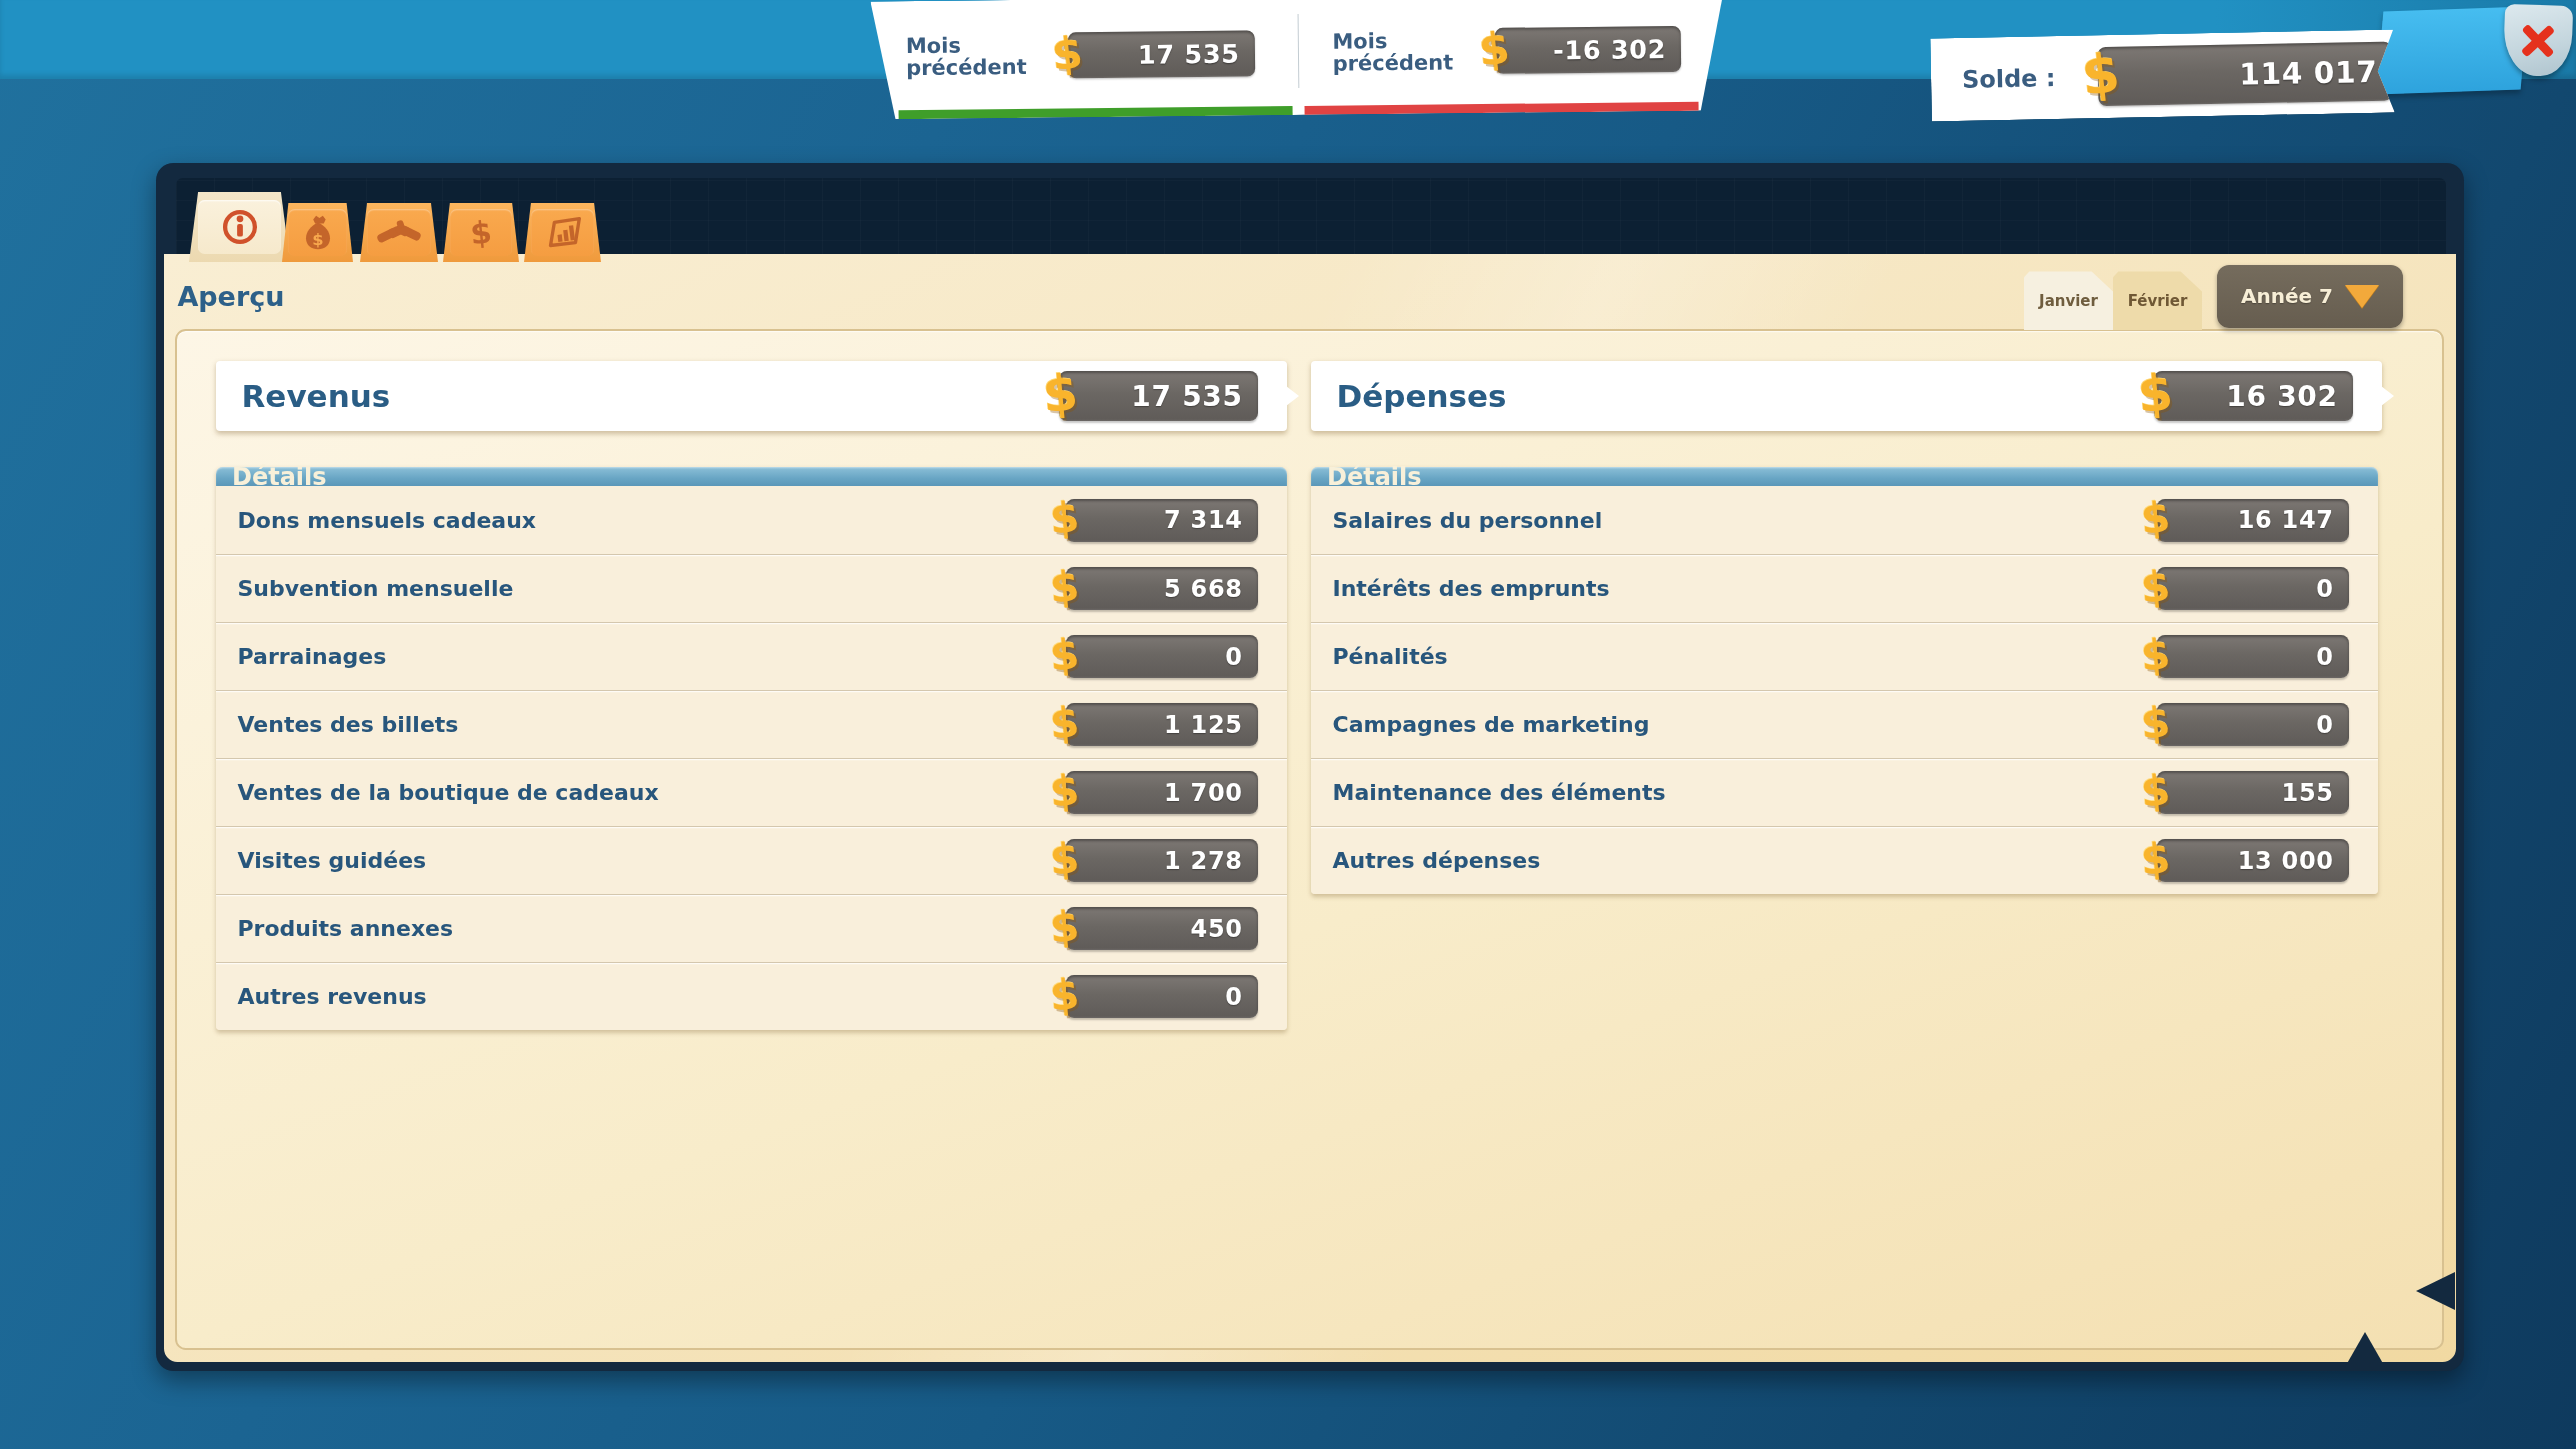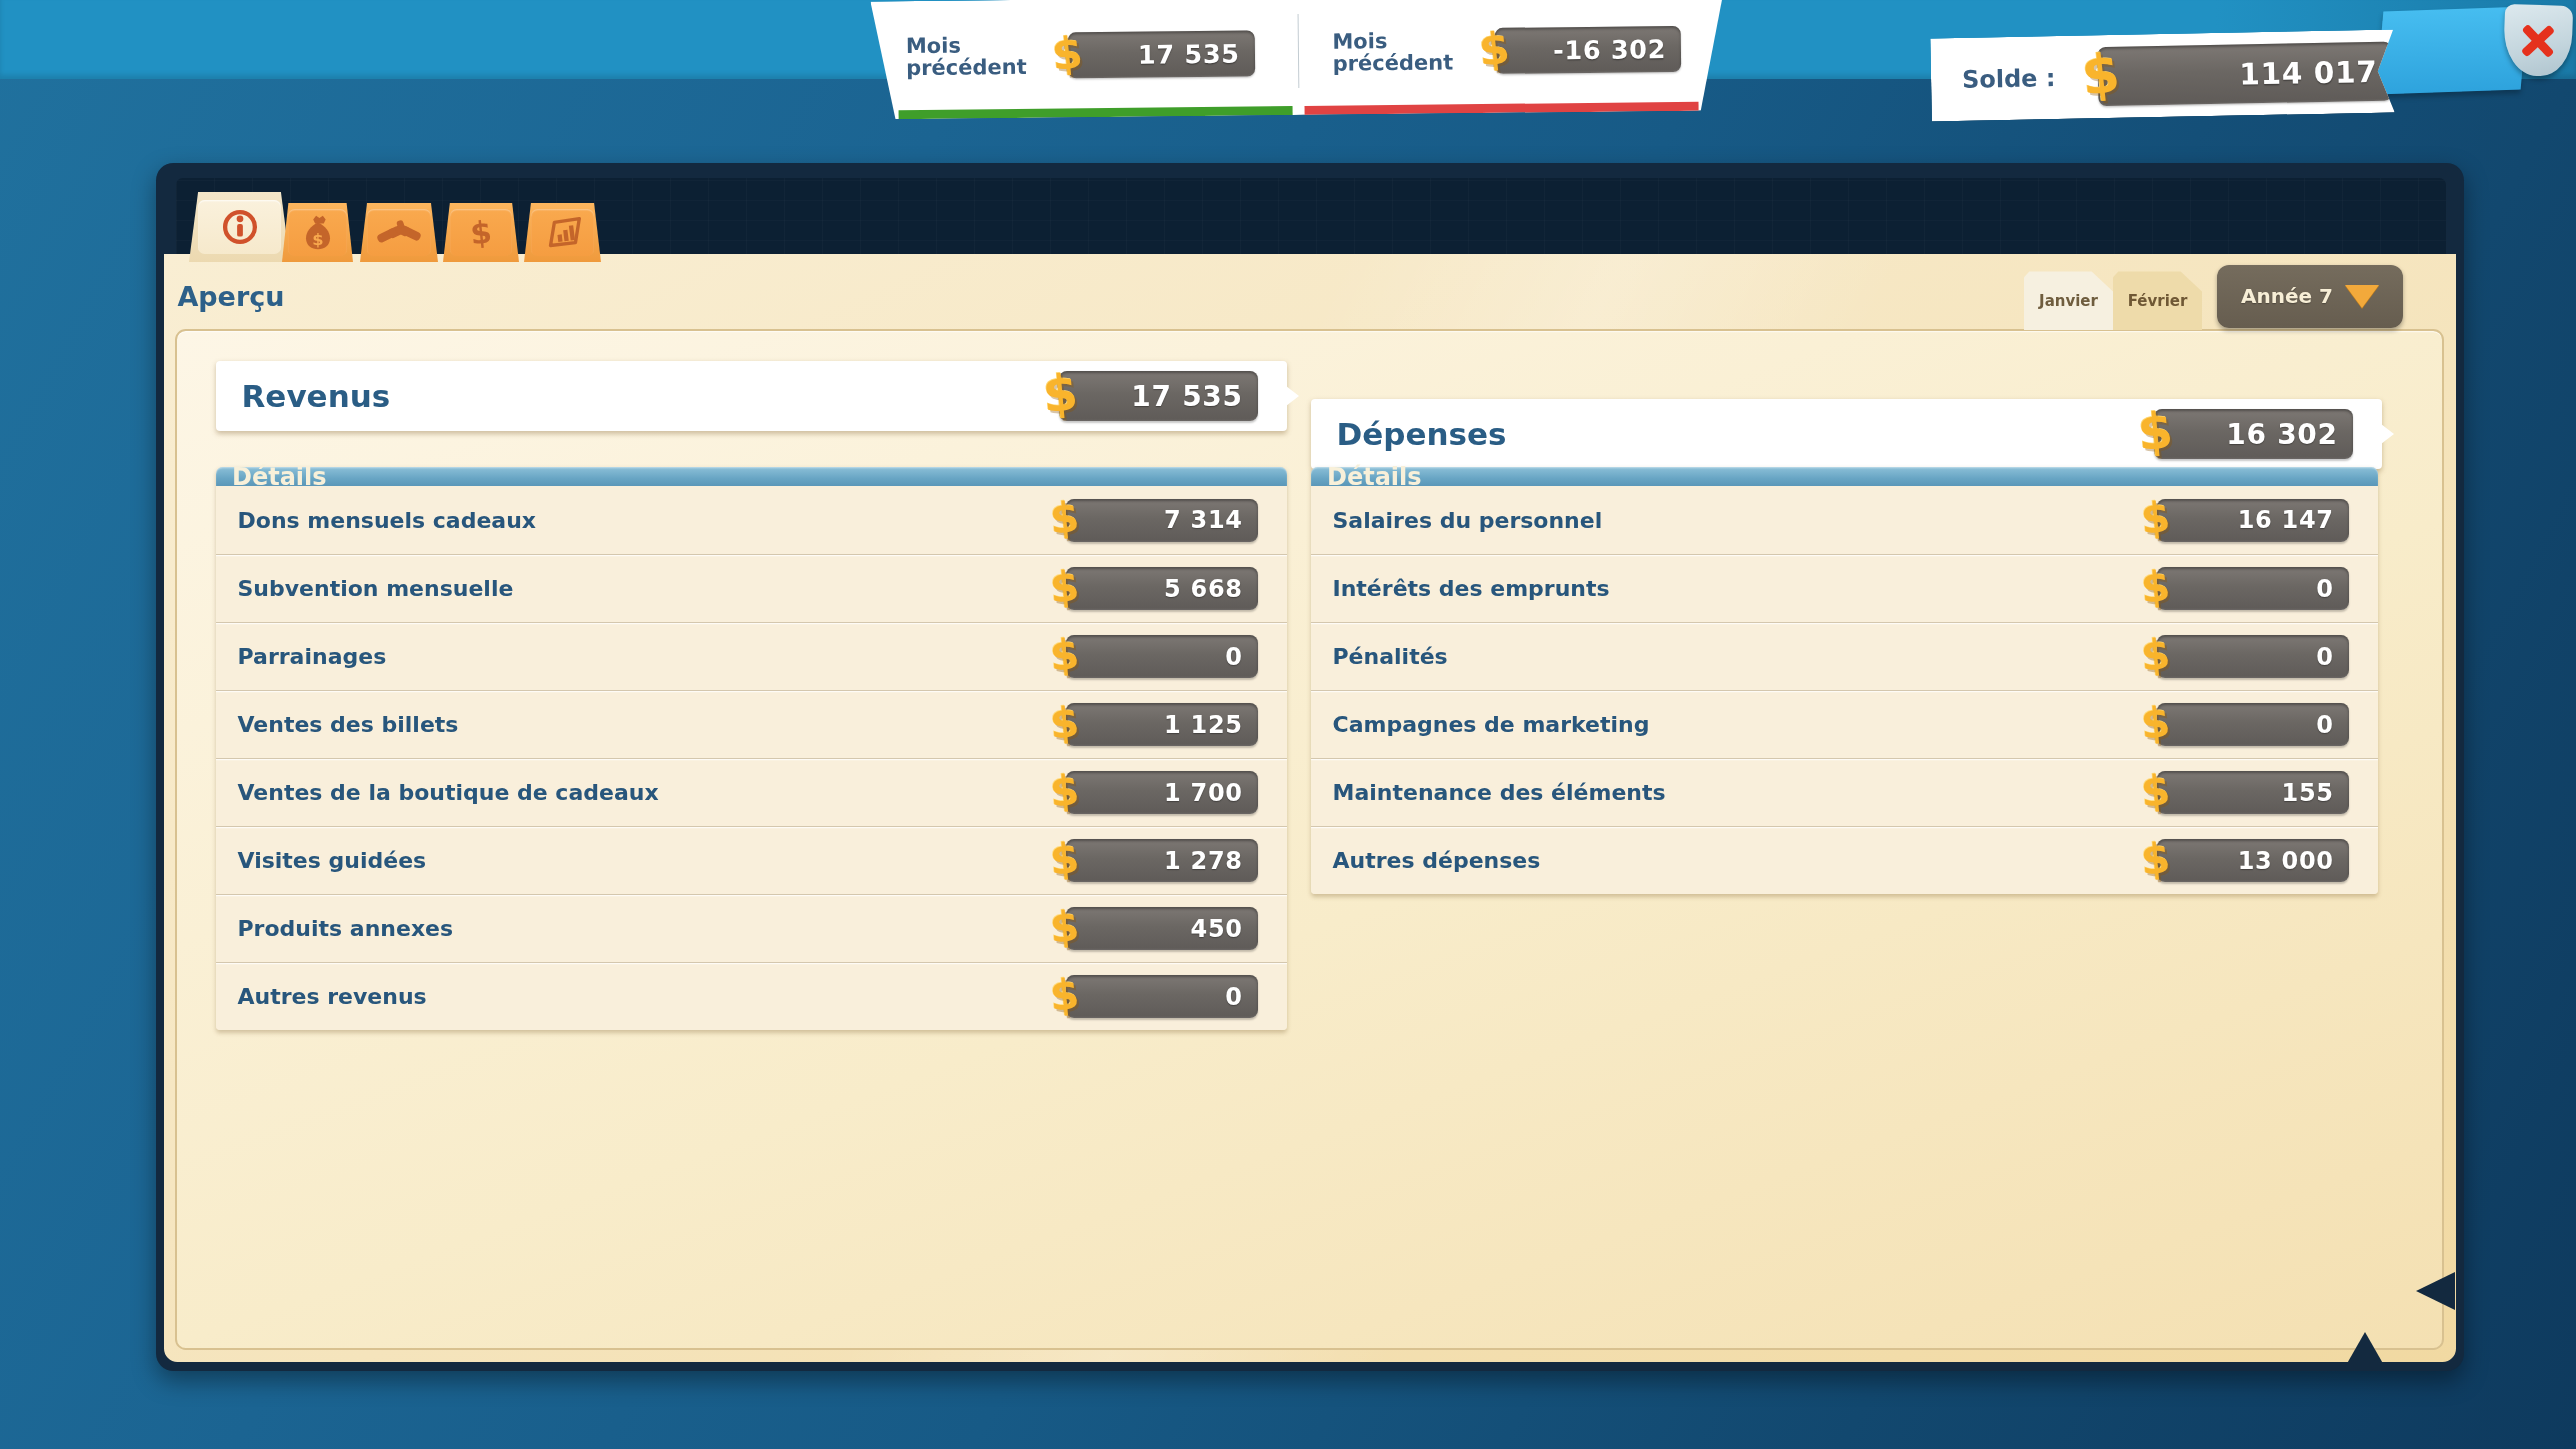--- a/index.html
+++ b/index.html
@@ -98,21 +98,21 @@
     box-shadow:0 2.7px 4px rgba(0,0,0,.3);display:flex;align-items:center;justify-content:center;gap:12px;}
   .year-btn .yr{font-size:20px;font-weight:700;color:#f7eed6;text-shadow:0 1.3px 1.3px rgba(0,0,0,.3);}
   .tri-down{width:0;height:0;border-left:17px solid transparent;border-right:17px solid transparent;
     border-top:23px solid #f2a93b;filter:drop-shadow(0 1.3px 0 #b97a1e);}
   
   .total-card{position:absolute;top:107px;height:70px;background:#fff;border-radius:4px;
     box-shadow:0 2.7px 5.4px rgba(120,90,40,.35);display:flex;align-items:center;z-index:2;gap:40px;}
   .total-card::after{content:"";position:absolute;right:-12px;top:50%;transform:translateY(-50%);
     border-left:13.4px solid #fff;border-top:10.7px solid transparent;border-bottom:10.7px solid transparent;}
   .tc-left{left:52px;width:1071px;}
-  .tc-right{left:1147px;width:1071px;margin-top:38px;}
+  .tc-right{left:1147px;width:1071px;}
   .tc-title{font-size:31px;font-weight:800;color:#2a5d85;padding-left:25.5px;}
   .total-card .pill-total{margin-left:auto;margin-right:29.5px;}
   
   .details{position:absolute;top:213px;z-index:2;border-radius:6.7px 6.7px 4px 4px;
     box-shadow:0 2.7px 4px rgba(120,90,40,.3);}
   .dl-left{left:52px;width:1071px;}
   .dl-right{left:1147px;width:1067px;}
   .d-head{height:19px;border-radius:6.7px 6.7px 0 0;display:flex;align-items:center;
     background:linear-gradient(180deg,#8cc0d8 0%,#68a5c4 60%,#5b97b8 100%);
     box-shadow:inset 0 1.3px 1.3px rgba(255,255,255,.4);

